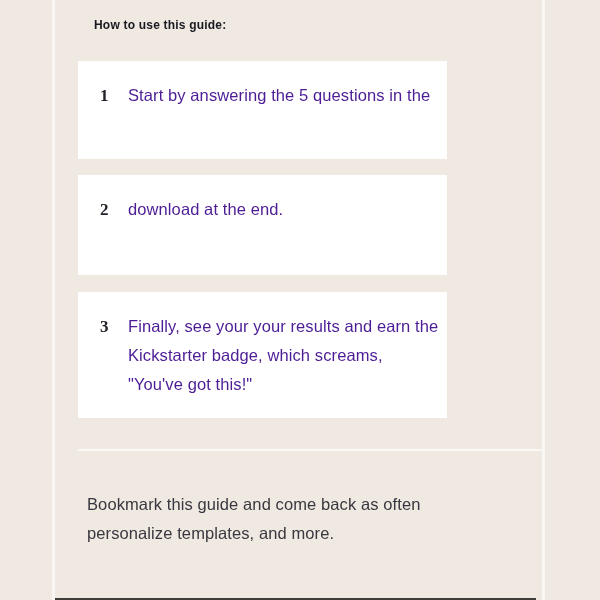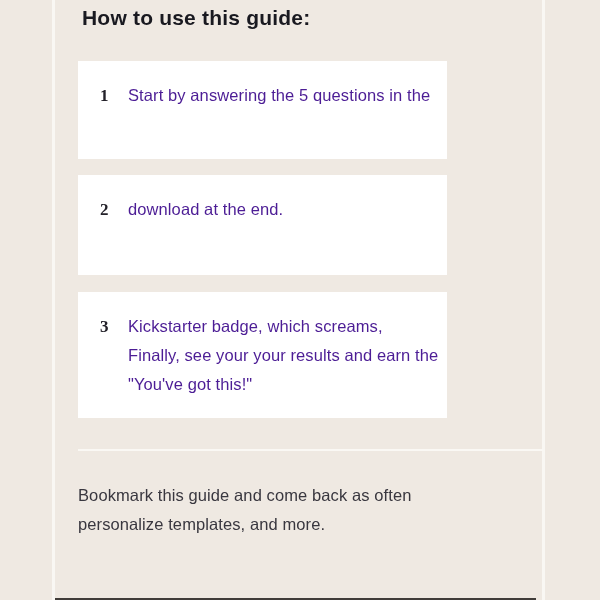--- a/index.html
+++ b/index.html
@@ -21,22 +21,22 @@
     width: 3px;
     background: #f9f7f3;
   }
   .col-line.left  { left: 52px; }
   .col-line.right { left: 542px; }
 
   .heading {
     position: absolute;
     left: 78px;
     top: 2px;
-    margin: 4px;
-    font-size: 21px;
+    margin: 16px;
+    font-size: 12px;
     font-weight: 700;
     letter-spacing: 0.2px;
     color: #191920;
   }
 
   .card {
     position: absolute;
     left: 78px;
     width: 369px;
     background: #ffffff;
@@ -72,21 +72,21 @@
     top: 449px;
     width: 465px;
     height: 2px;
     background: #faf8f4;
   }
 
   .footer-para {
     position: absolute;
     left: 78px;
     top: 481px;
-    margin: 0;
+    margin: 9px;
     font-size: 16.5px;
     line-height: 29px;
     letter-spacing: 0.1px;
     color: #39373f;
   }
 
   .dark-bar {
     position: absolute;
     left: 55px;
     top: 598px;
@@ -113,22 +113,22 @@
 <section class="card card-2">
   <span class="num">2</span>
   <div class="step-text">
     <div class="line">download at the end.</div>
   </div>
 </section>
 
 <section class="card card-3">
   <span class="num">3</span>
   <div class="step-text">
+    <div class="line">Finally, see your your results and earn the</div>
     <div class="line">Kickstarter badge, which screams,</div>
-    <div class="line">Finally, see your your results and earn the</div>
     <div class="line">"You've got this!"</div>
   </div>
 </section>
 
 <div class="divider"></div>
 
 <p class="footer-para">
   <span class="line" style="display:block">Bookmark this guide and come back as often</span>
   <span class="line" style="display:block">personalize templates, and more.</span>
 </p>

